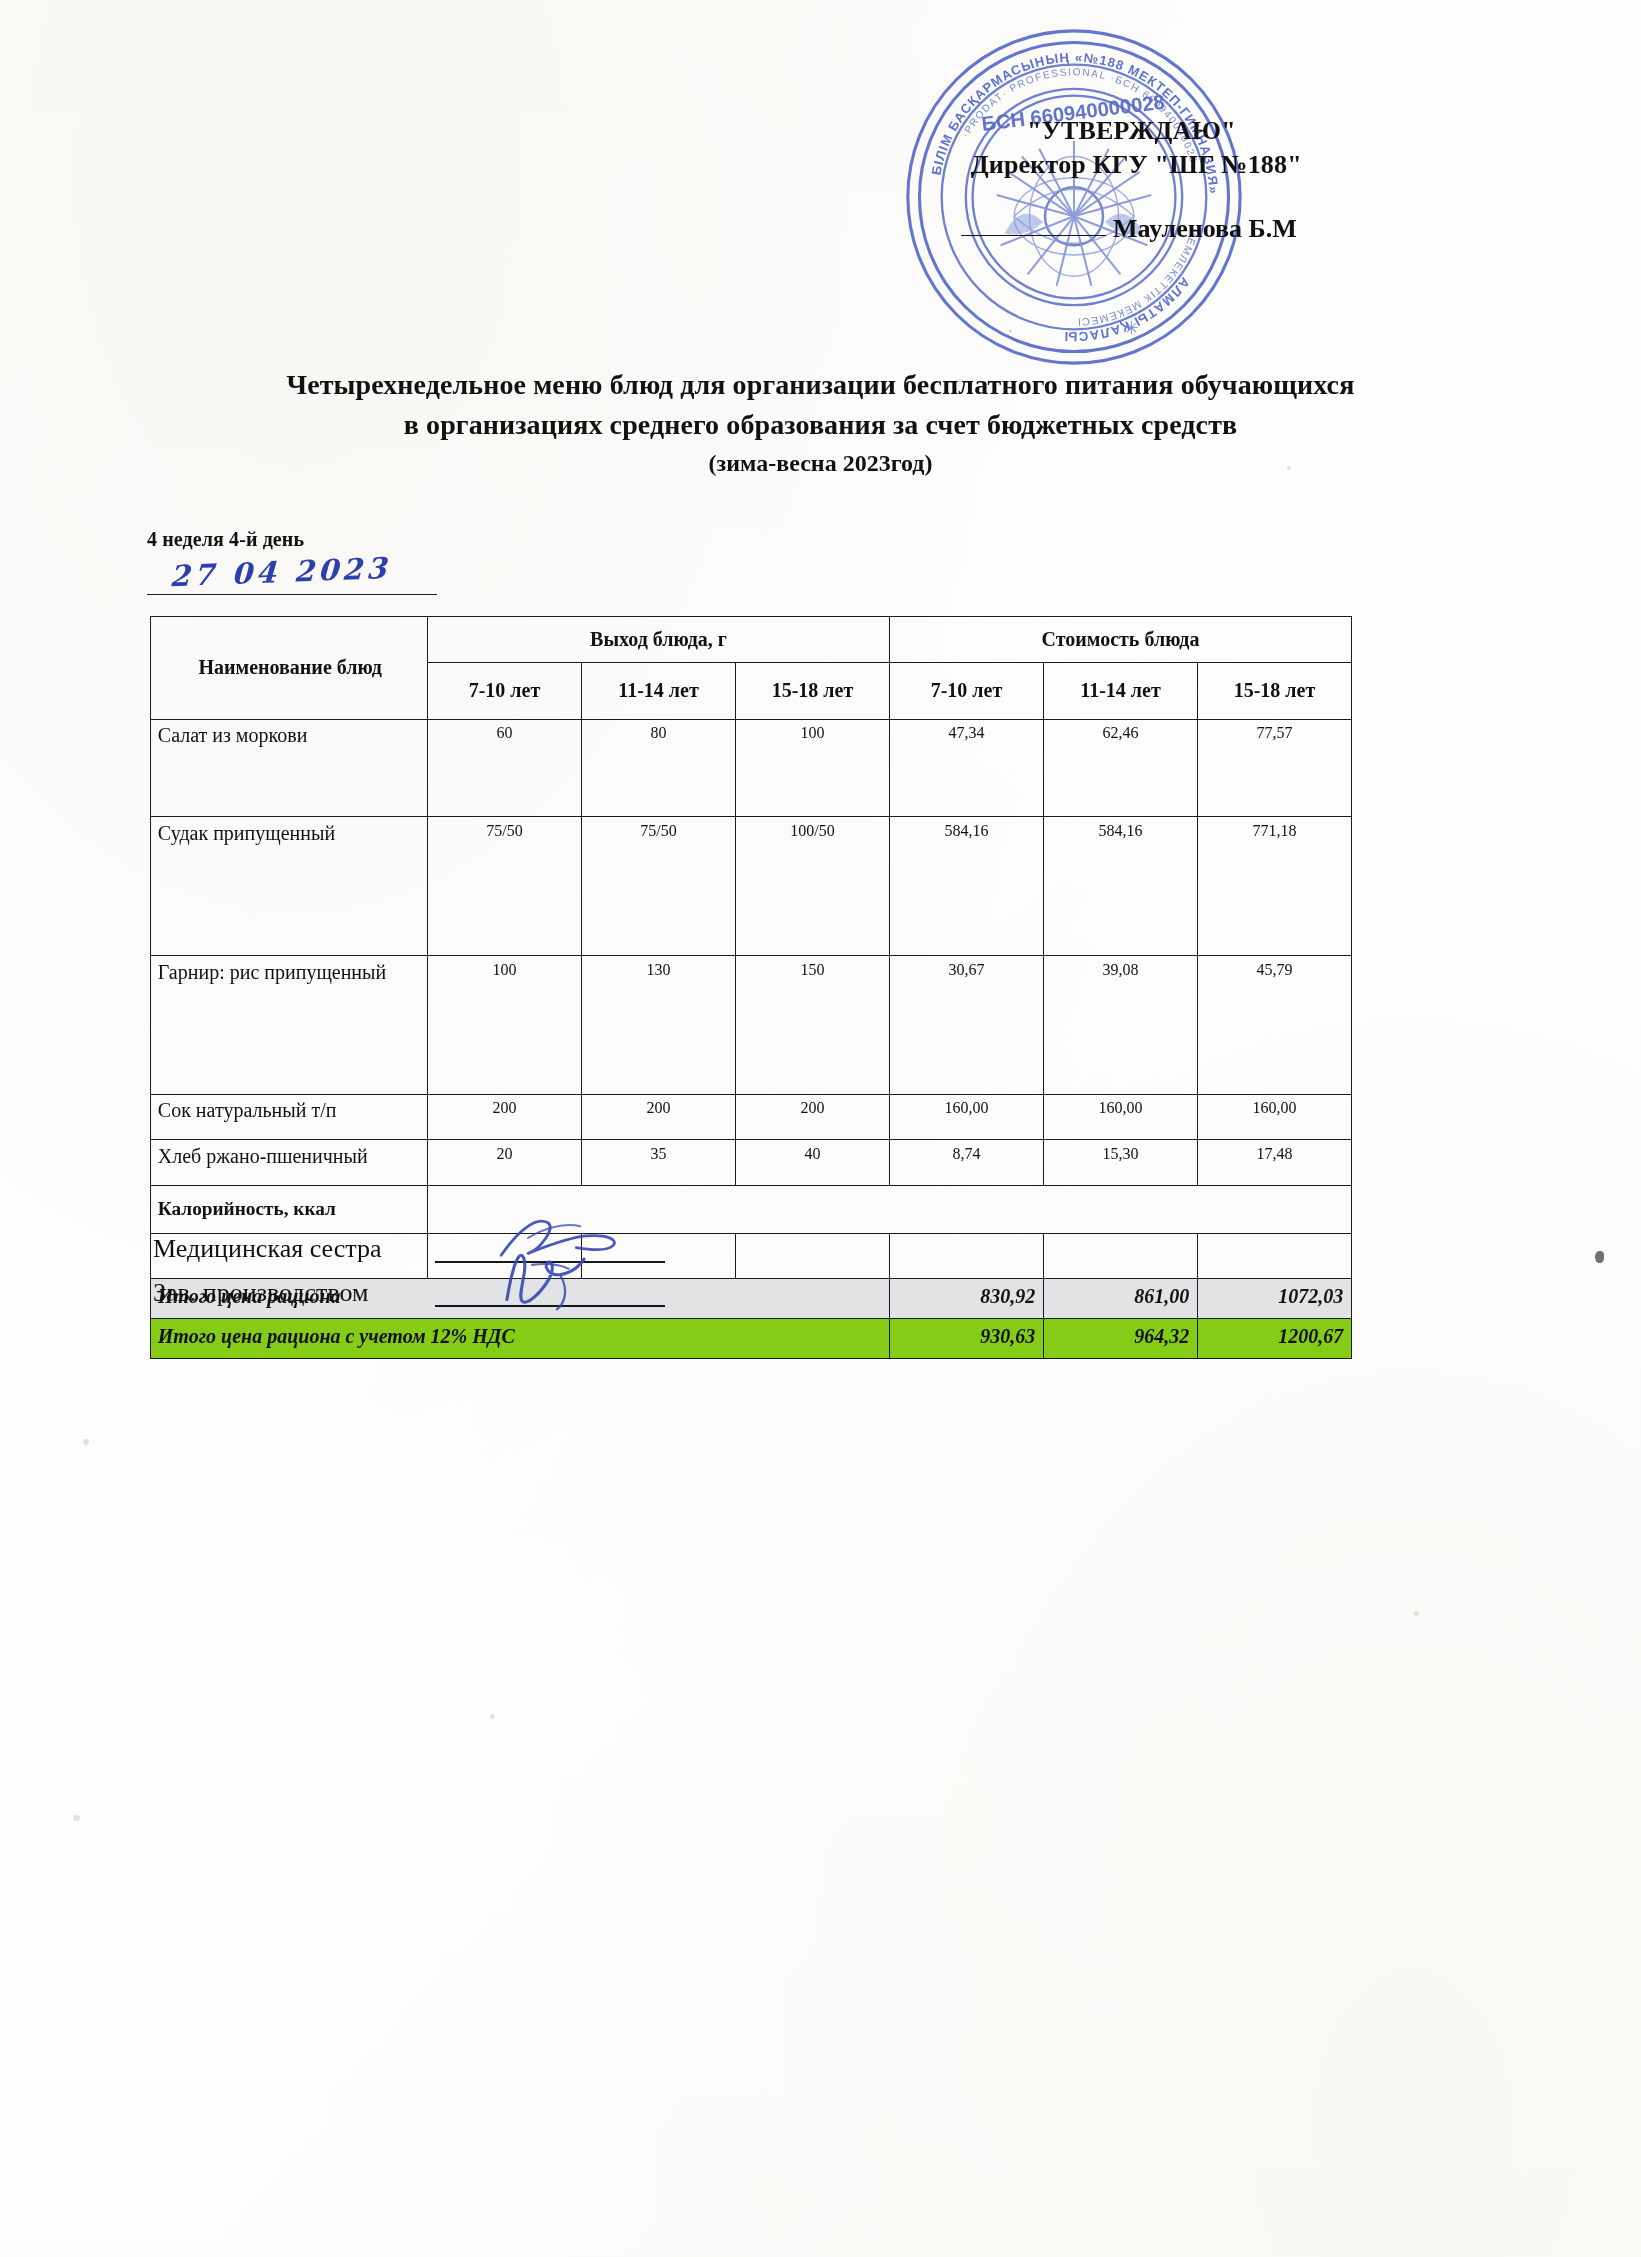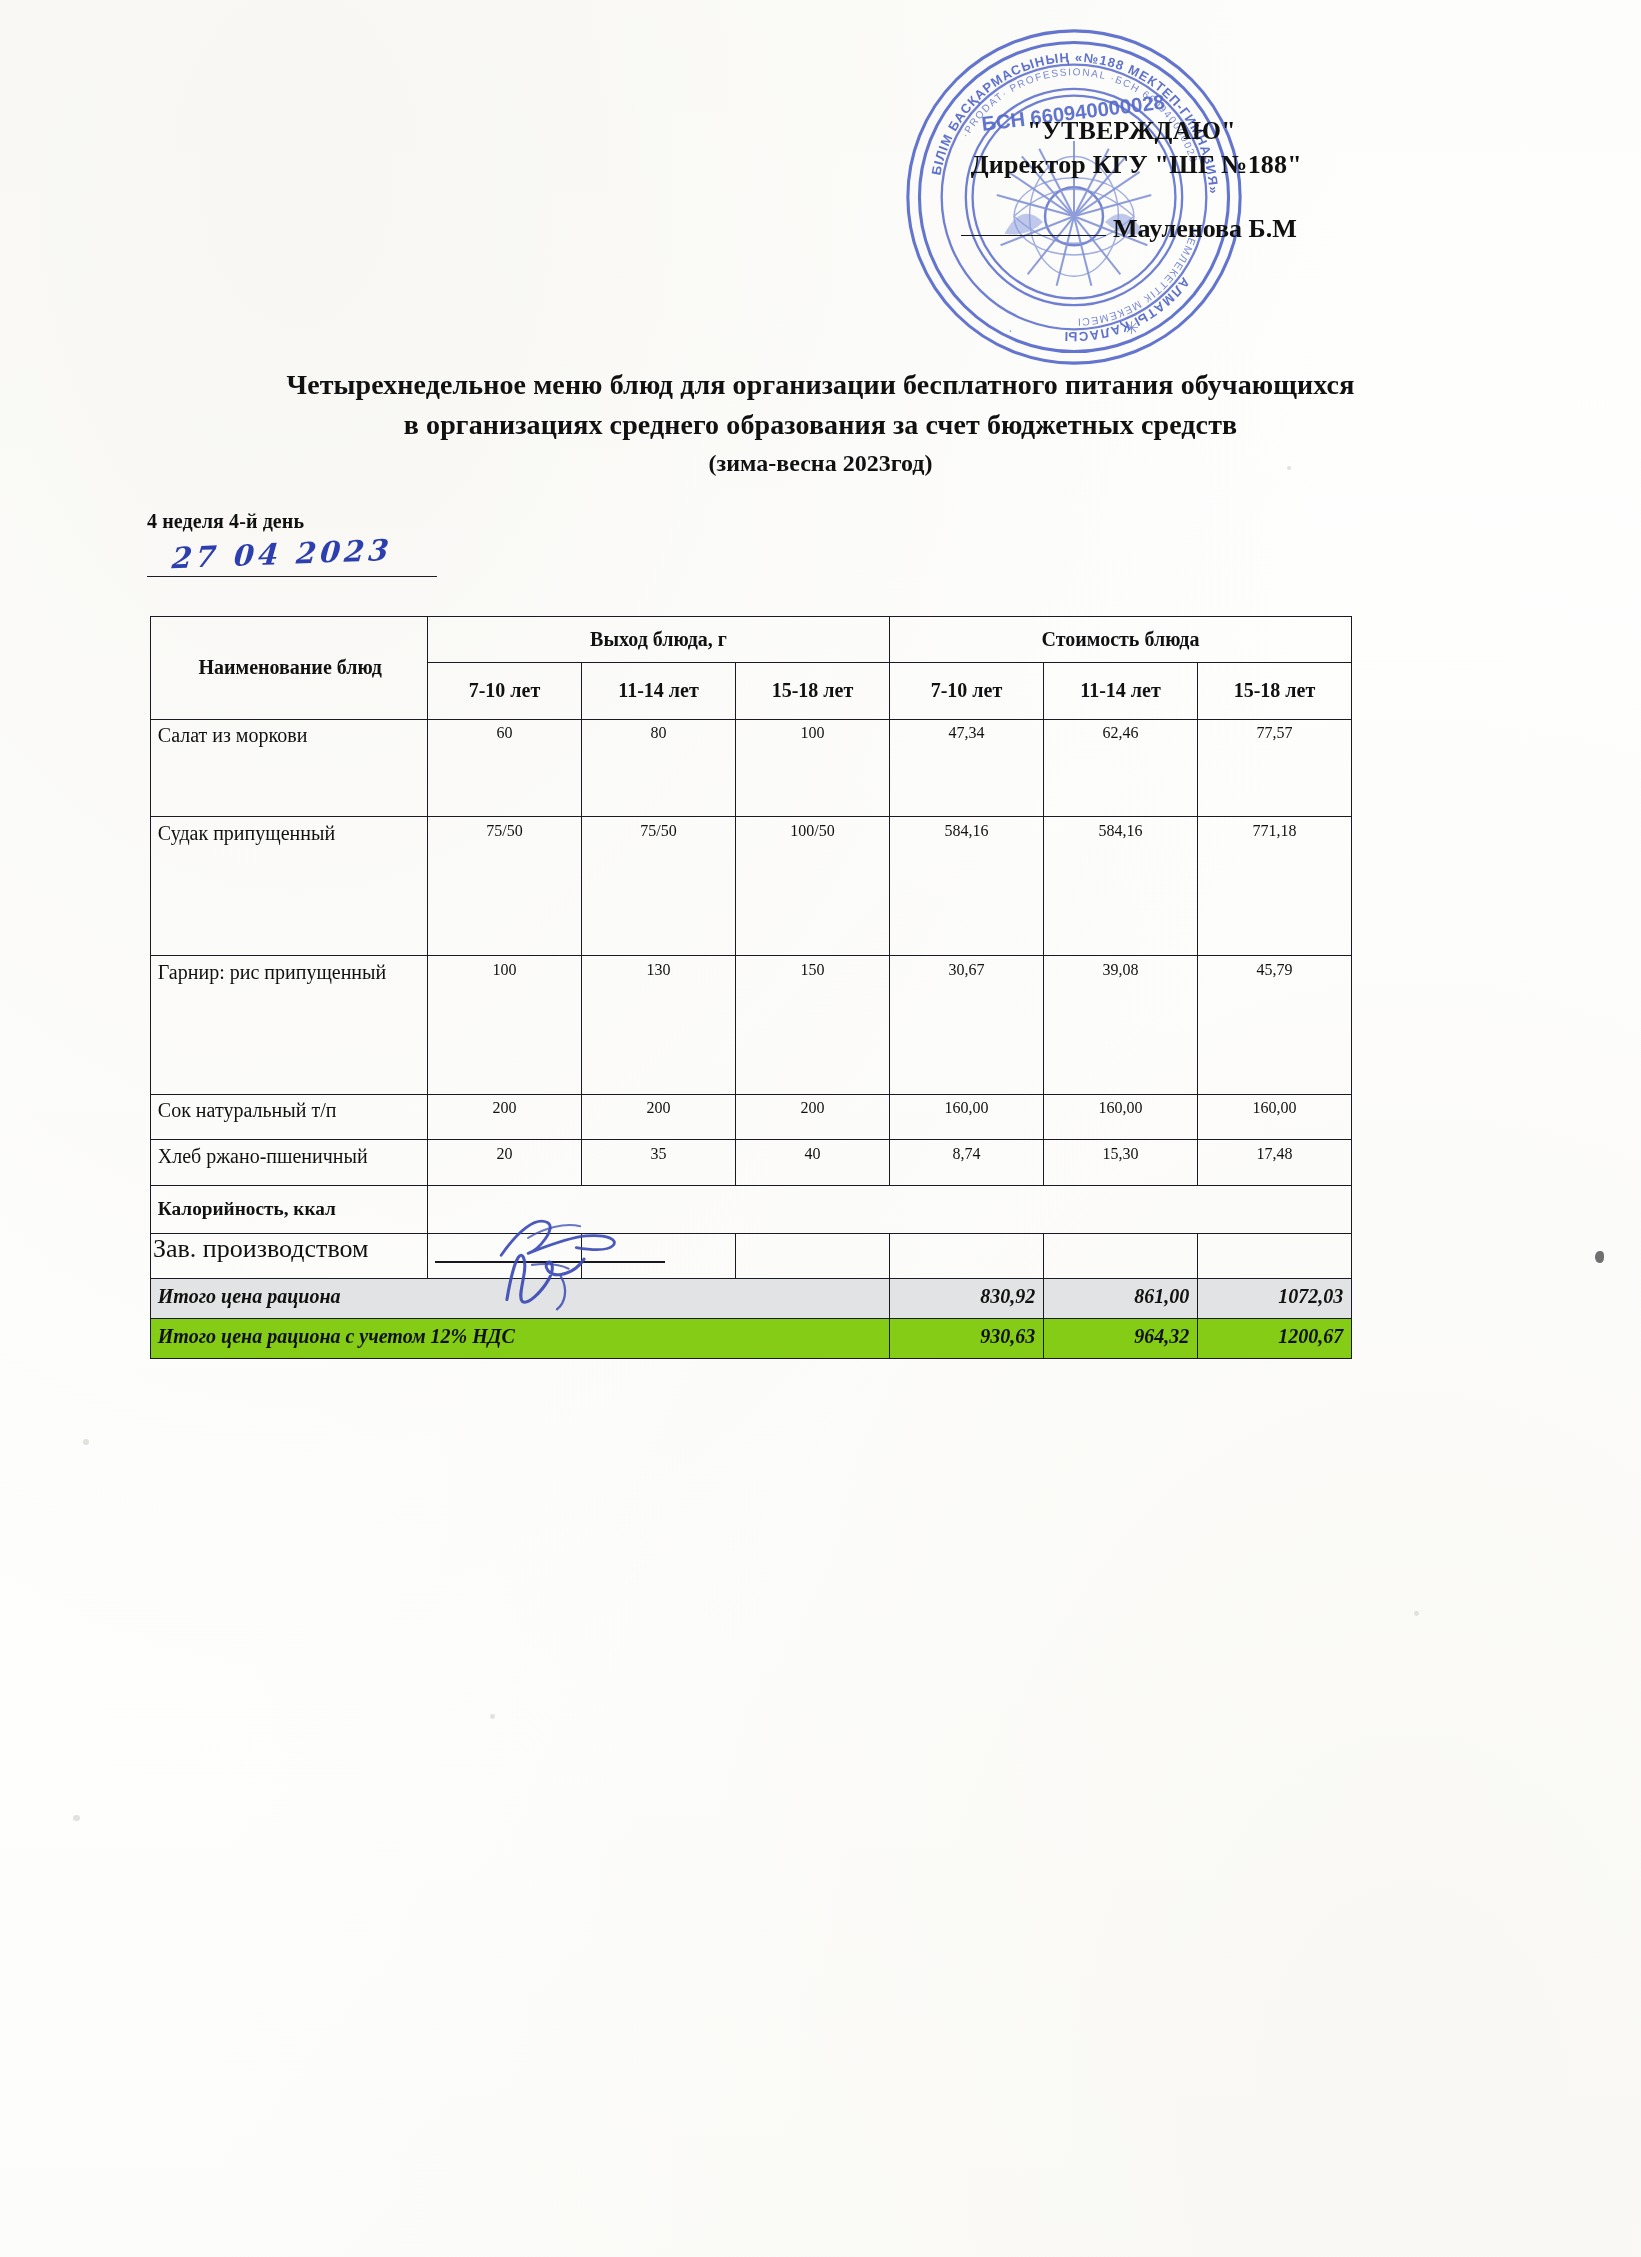--- a/index.html
+++ b/index.html
@@ -112,20 +112,21 @@
   .week-block {
     position: absolute;
     left: 147px;
     top: 510px;
     z-index: 2;
   }
   .week-label {
     font-weight: bold;
     font-size: 20px;
     letter-spacing: 0.1px;
+    margin-top: 18px;
   }
   .date-wrap {
     position: relative;
     width: 290px;
     height: 42px;
     margin-top: 1.9px;
   }
   .date-rule {
     position: absolute;
     left: 0;
@@ -481,20 +482,24 @@
         <td class="t-label" colspan="4">Итого цена рациона с учетом 12% НДС</td>
         <td class="t-val">930,63</td>
         <td class="t-val">964,32</td>
         <td class="t-val">1200,67</td>
       </tr>
     </tbody>
   </table>
 
   <div class="footer">
     <div class="foot-row">
+      <div class="foot-label">Медицинская сестра</div>
+      <div class="foot-rule"></div>
+    </div>
+    <div class="foot-row">
       <div class="foot-label">Зав. производством</div>
       <div class="foot-rule"></div>
     </div>
 
     <div class="foot-sign">
       <svg viewBox="0 0 260 110" xmlns="http://www.w3.org/2000/svg">
         <g fill="none" stroke="#3b4bb5" stroke-linecap="round" stroke-linejoin="round">
           <path d="M 30,48 C 48,22 66,8 78,14 C 88,19 70,42 58,46 C 74,40 98,30 118,28
                    C 140,26 152,32 146,38 C 140,44 120,42 108,40" stroke-width="2.9" opacity="0.92"></path>
           <path d="M 58,30 C 74,20 96,14 112,18" stroke-width="2.1" opacity="0.75"></path>

